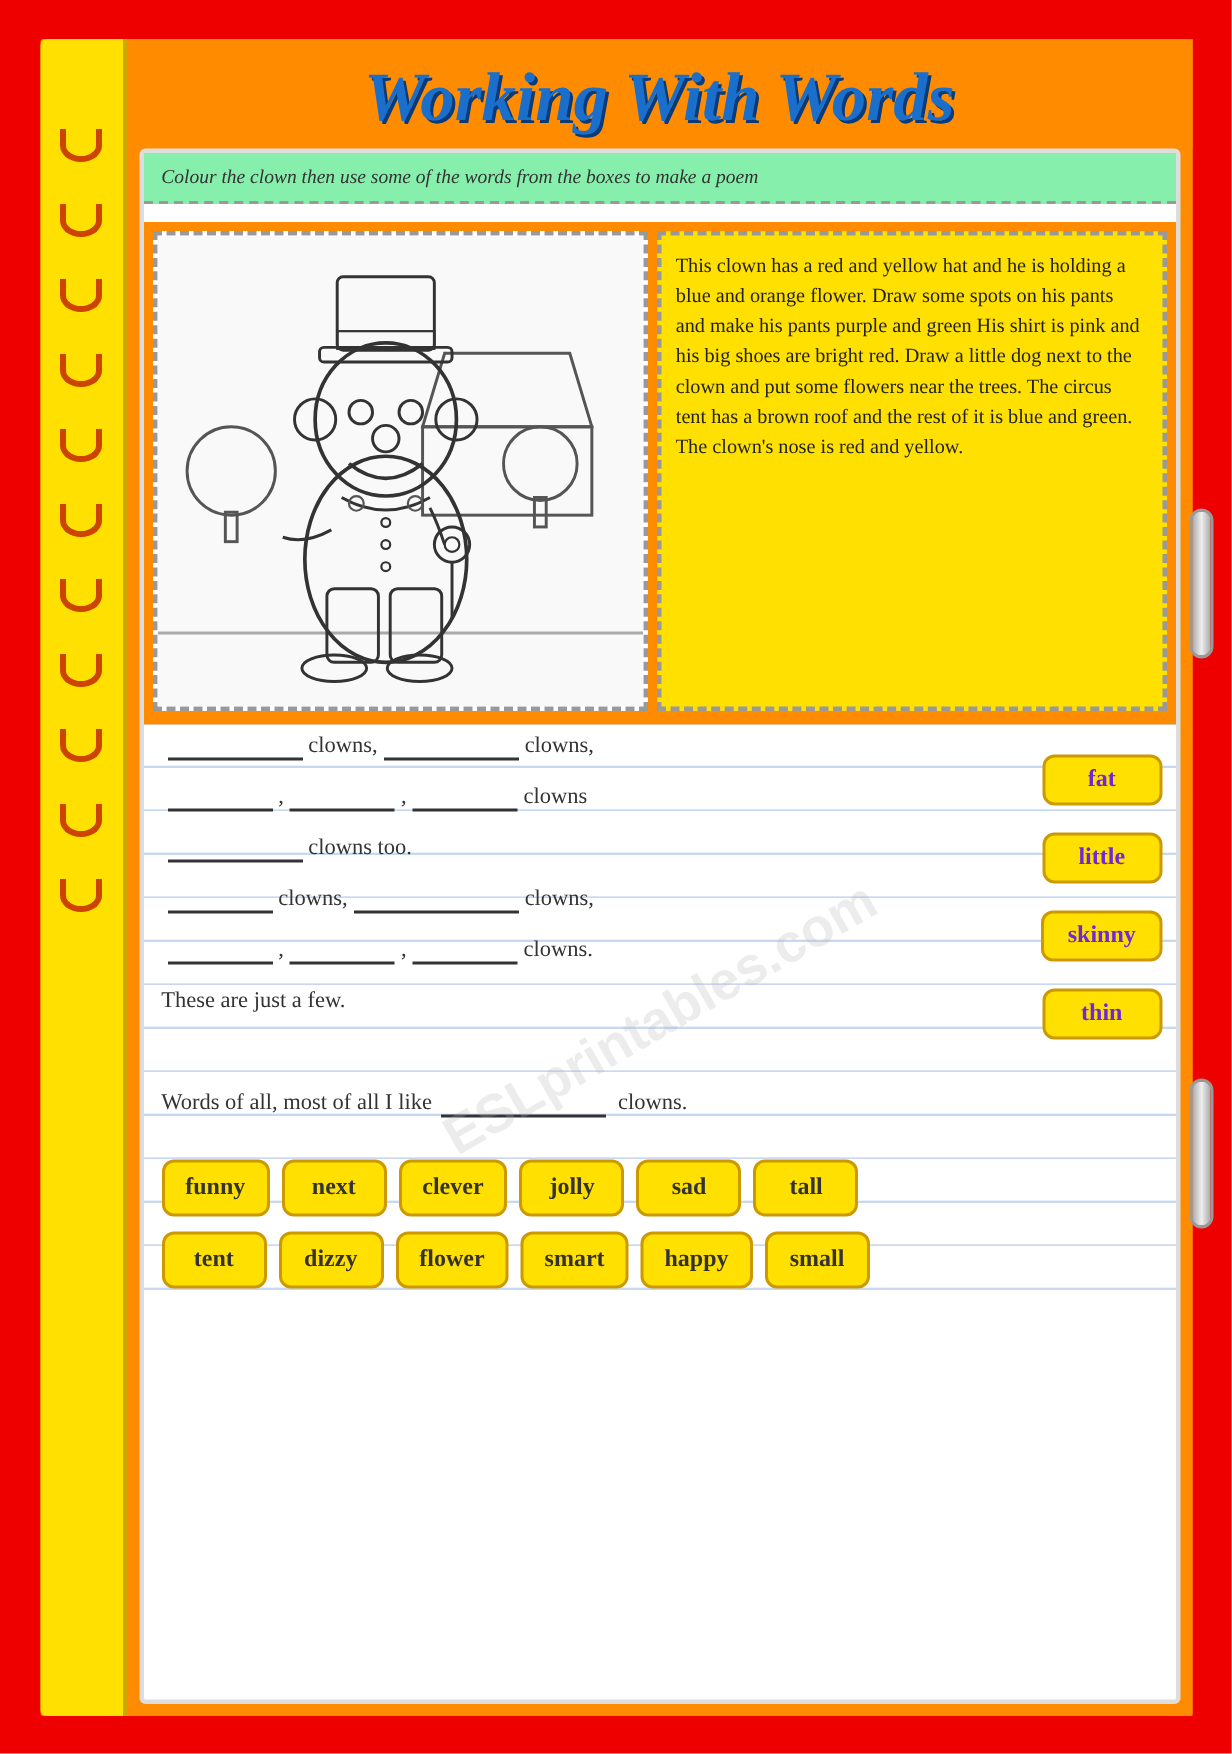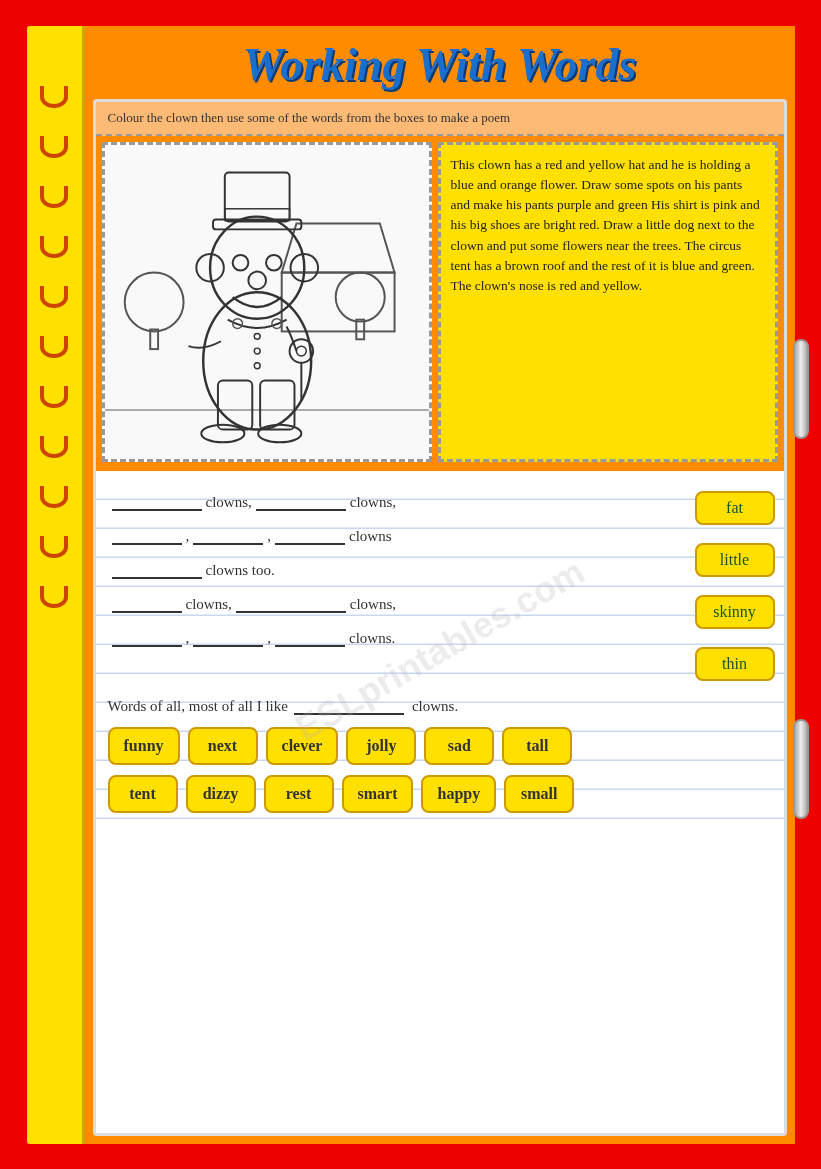--- a/index.html
+++ b/index.html
@@ -84,35 +84,37 @@
       margin: 0 8px 8px 8px;
       border: 3px solid #ddd;
       border-radius: 4px;
       flex: 1;
       display: flex;
       flex-direction: column;
     }
 
     
     .instruction-bar {
-      background: #fdba74;
+      background: #86efac;
       border-bottom: 2px dashed #999;
       padding: 8px 12px;
       font-size: 13px;
       color: #333;
+      font-style: italic;
     }
 
     
     .top-section {
       display: flex;
       flex-direction: row;
       border-bottom: 3px solid #ff8c00;
       background: #ff8c00;
       gap: 6px;
       padding: 6px;
+      margin-top: 12px;
     }
 
     
     .clown-image-area {
       width: 330px;
       height: 320px;
       border: 3px dashed #999;
       background: #fff;
       position: relative;
       overflow: hidden;
@@ -132,21 +134,21 @@
       padding: 10px;
       flex: 1;
       font-size: 13.5px;
       line-height: 1.5;
       color: #222;
       font-family: 'Comic Sans MS', cursive;
     }
 
     .poem-line {
       display: flex;
-      align-items: flex-end;
+      align-items: flex-start;
       min-height: 34px;
       font-size: 15px;
       color: #333;
       font-family: 'Comic Sans MS', cursive;
       position: relative;
     }
 
     .blank {
       display: inline-block;
       width: 90px;
@@ -161,22 +163,22 @@
     .blank-lg {
       width: 110px;
     }
 
     .word-box {
       background: #ffe000;
       border: 2px solid #cc9900;
       border-radius: 8px;
       padding: 6px 16px;
       font-size: 16px;
-      font-weight: normal;
-      color: #14532d;
+      font-weight: bold;
+      color: #6d28d9;
       font-family: 'Comic Sans MS', cursive;
       text-align: center;
       min-width: 80px;
     }
 
     .word-chips-row {
       display: flex;
       flex-direction: row;
       gap: 8px;
       margin-bottom: 10px;
@@ -383,20 +385,23 @@
 
           <div class="poem-line">
             <span class="blank blank-sm"></span>
             <span>,</span>
             <span class="blank blank-sm"></span>
             <span>,</span>
             <span class="blank blank-sm"></span>
             <span>clowns.</span>
           </div>
 
+          <div class="poem-line">
+            <span>These are just a few.</span>
+          </div>
 
           <div class="poem-line" style="height:10px;"></div>
 
           <div class="poem-line">
             <span>Words of all, most of all I like</span>
             <span class="blank blank-lg" style="margin-left:6px;"></span>
             <span style="margin-left:4px;">clowns.</span>
           </div>
 
           <div style="height:12px;"></div>
@@ -405,21 +410,21 @@
             <div class="word-chip">funny</div>
             <div class="word-chip">next</div>
             <div class="word-chip">clever</div>
             <div class="word-chip">jolly</div>
             <div class="word-chip">sad</div>
             <div class="word-chip">tall</div>
           </div>
           <div class="word-chips-row">
             <div class="word-chip">tent</div>
             <div class="word-chip">dizzy</div>
-            <div class="word-chip">rest</div>
+            <div class="word-chip">flower</div>
             <div class="word-chip">smart</div>
             <div class="word-chip">happy</div>
             <div class="word-chip">small</div>
           </div>
         </div>
 
         <div class="word-col-right">
           <div style="height:8px;"></div>
           <div class="word-box">fat</div>
           <div style="height:6px;"></div>

